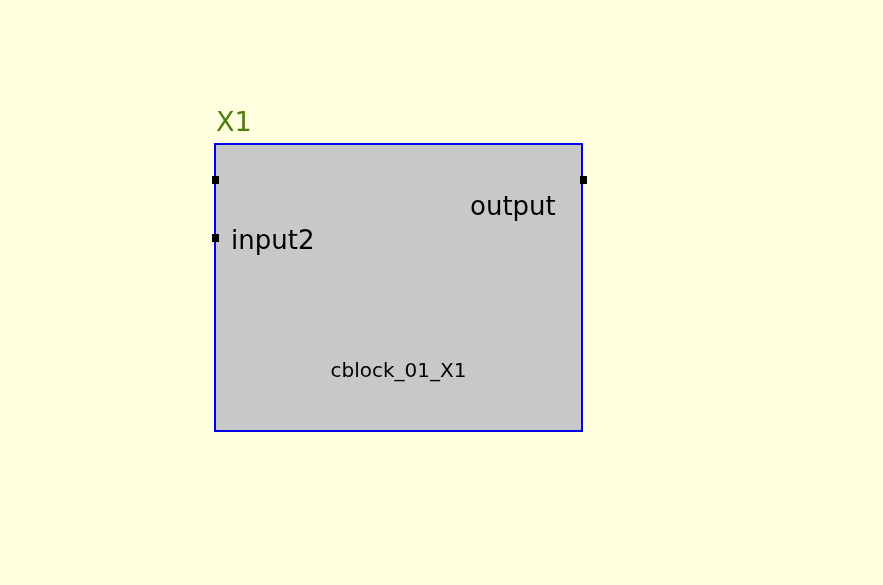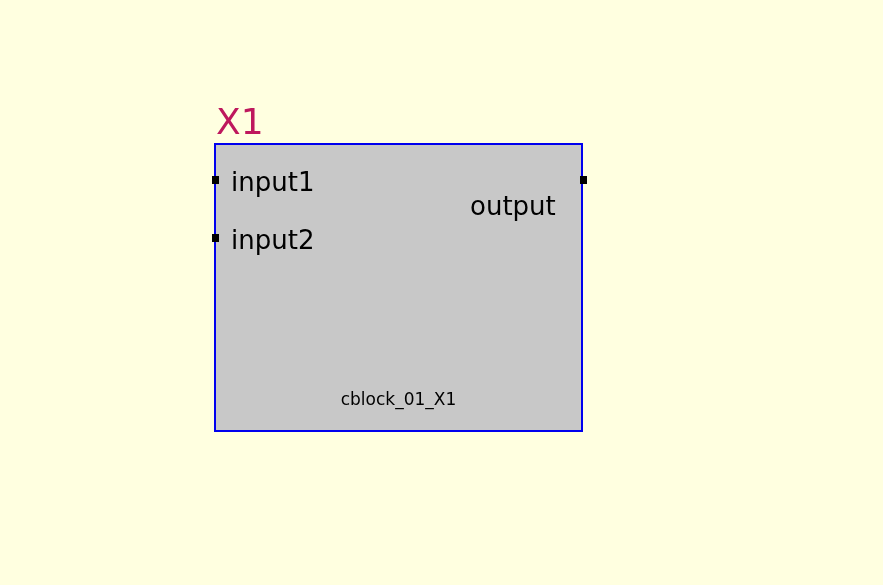--- a/index.html
+++ b/index.html
@@ -17,23 +17,23 @@
     height: 585px;
     background: #ffffe0;
     overflow: hidden;
   }
 
   
   .instance-name {
     position: absolute;
     left: 216px;
     top: 106px;
-    font-size: 36px;
+    font-size: 27px;
     line-height: 32px;
-    color: #be185d;
+    color: #4d7c0f;
     white-space: nowrap;
     letter-spacing: 0px;
   }
 
   
   .block {
     position: absolute;
     left: 214px;
     top: 143px;
     width: 369px;
@@ -73,39 +73,38 @@
     background: #000000;
   }
   .pin.pin-in-1 { left: 212px; top: 176px; }
   .pin.pin-in-2 { left: 212px; top: 234px; }
   .pin.pin-out-1 { left: 580px; top: 176px; }
 
   
   .cell-name {
     position: absolute;
     left: 214px;
-    top: 388px;
+    top: 359px;
     width: 369px;
     text-align: center;
-    font-size: 17px;
+    font-size: 20px;
     line-height: 22px;
     color: #000000;
     white-space: nowrap;
   }
 </style>
 </head>
 <body>
 
 <div id="canvas">
 
   <div class="instance-name">X1</div>
 
   <div class="block"></div>
 
-  <div class="port-label in-1">input1</div>
 
   <div class="port-label in-2">input2</div>
 
   <div class="port-label out-1">output</div>
 
   <div class="pin pin-in-1"></div>
 
   <div class="pin pin-in-2"></div>
 
   <div class="pin pin-out-1"></div>

